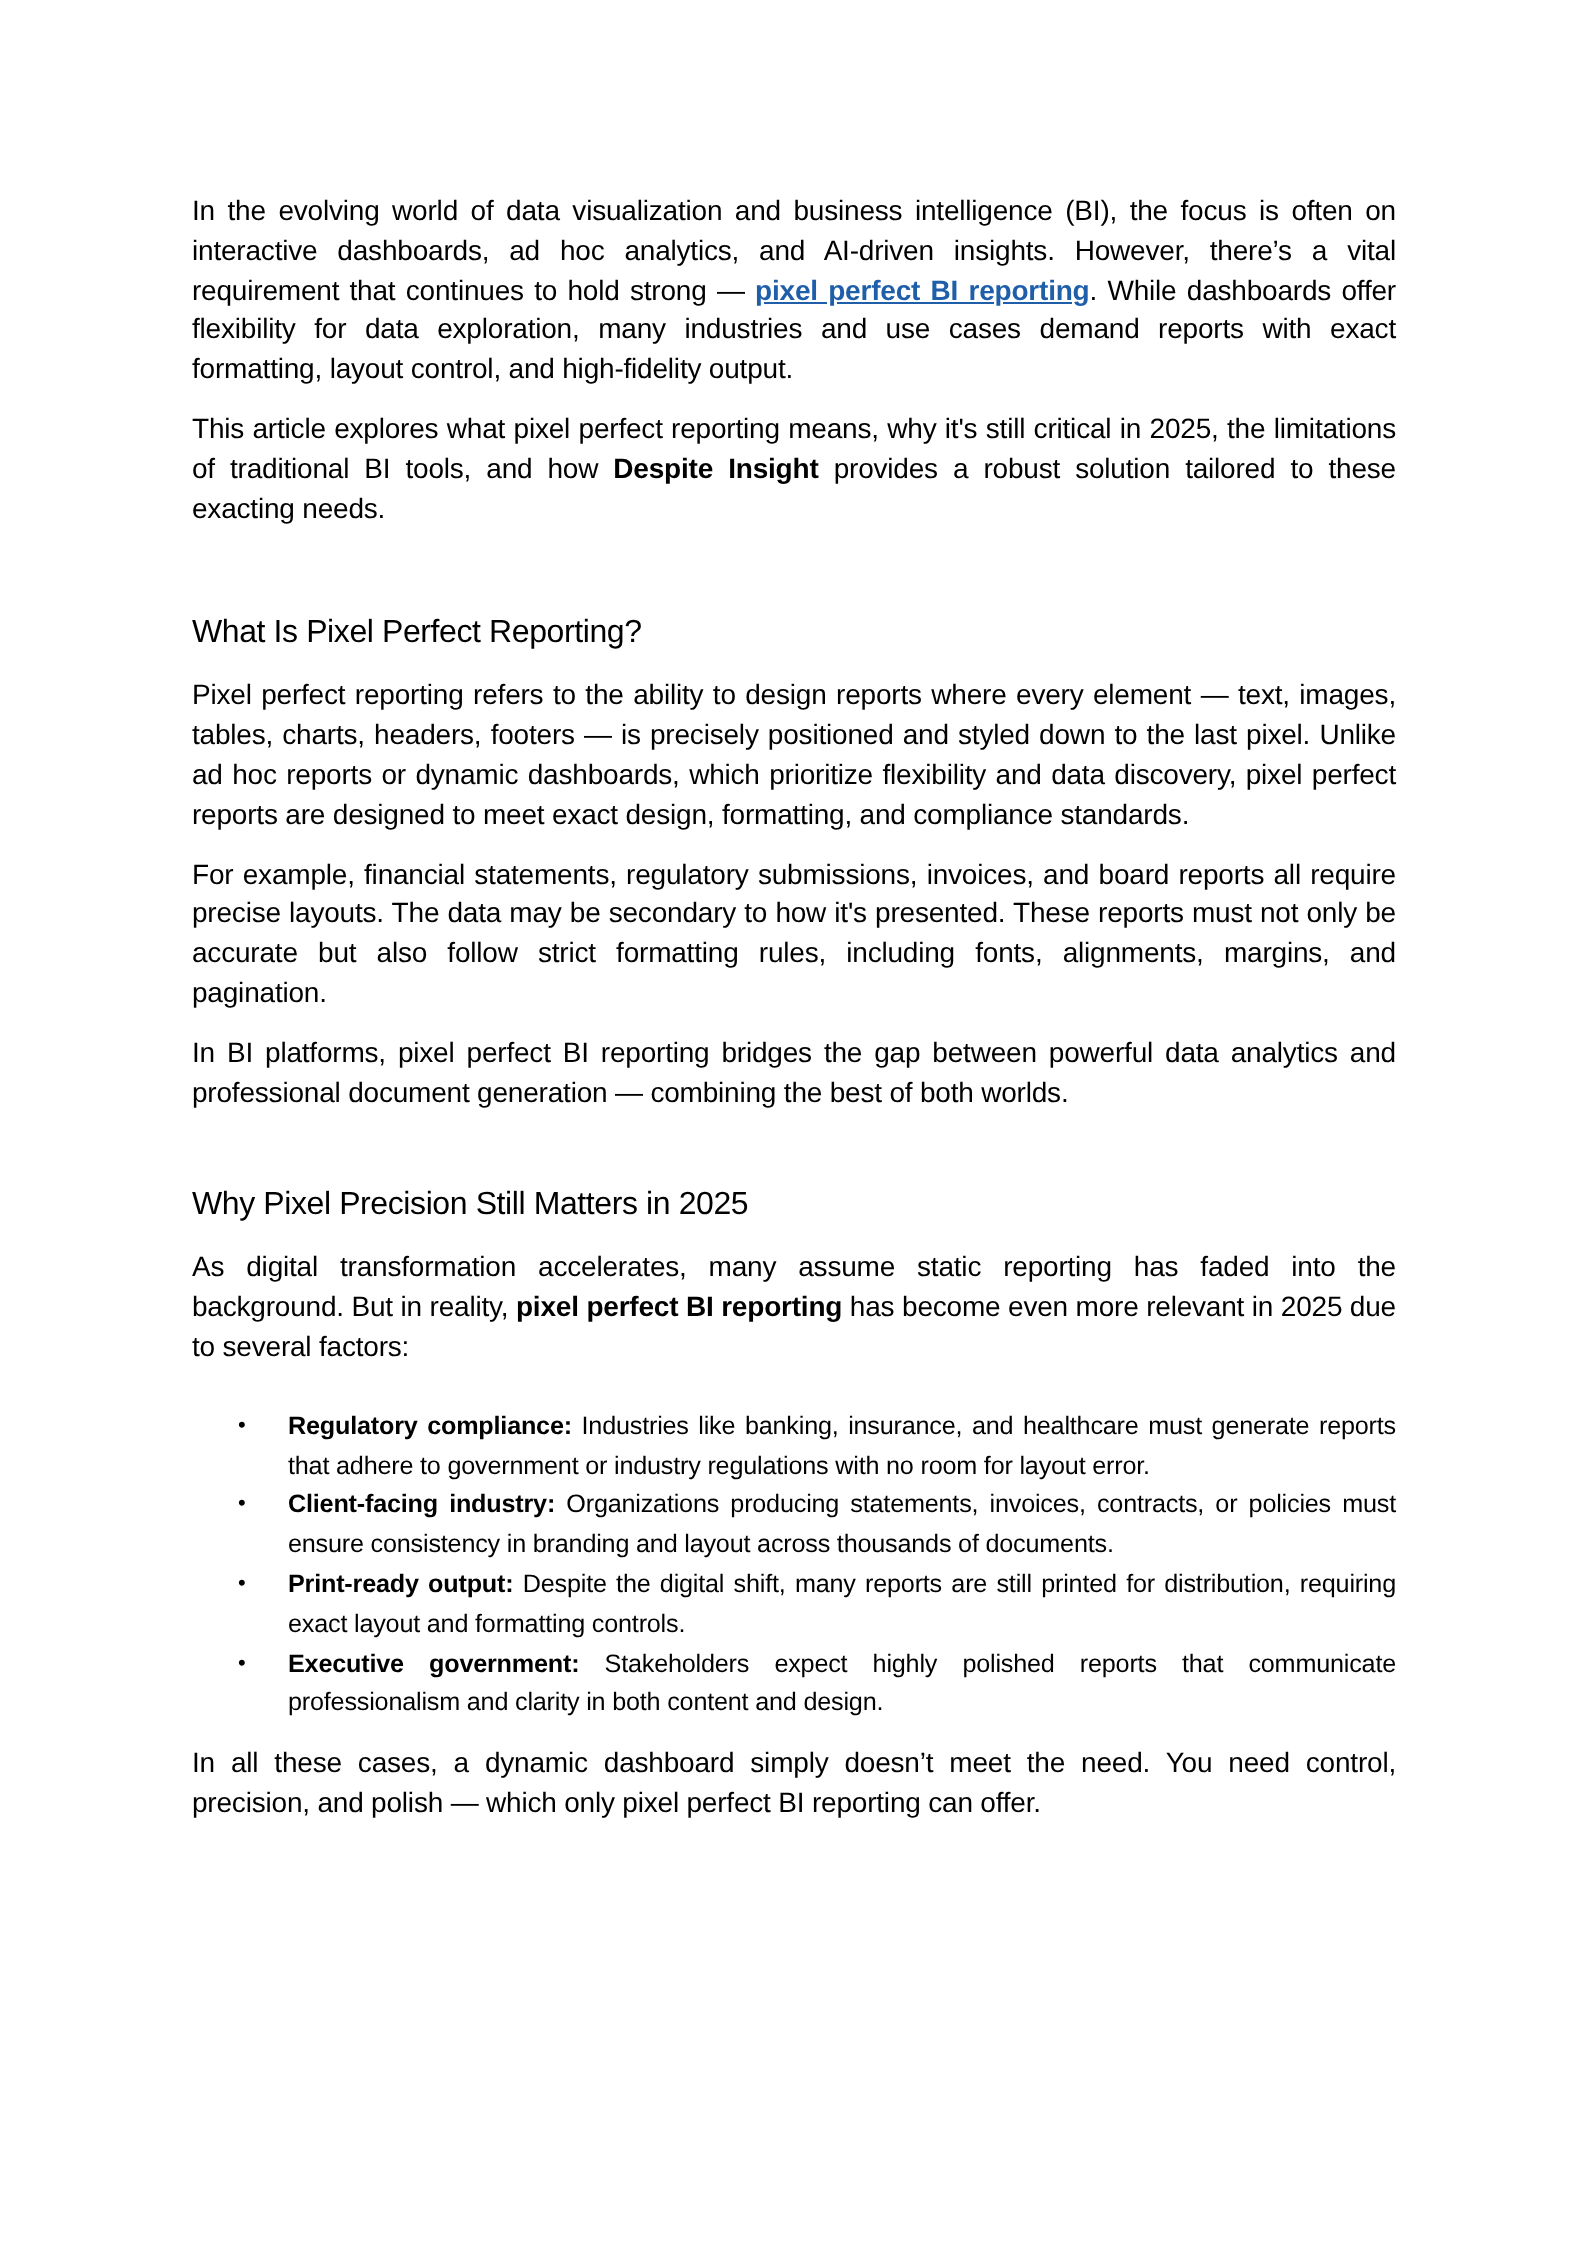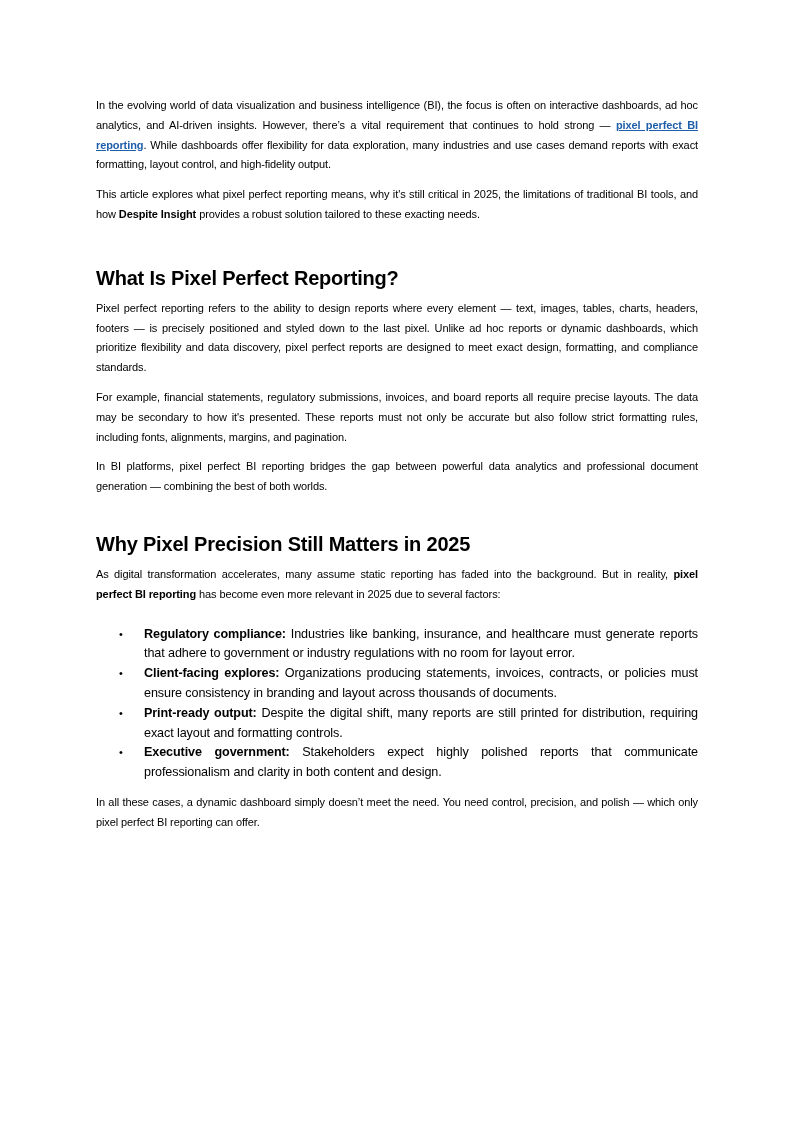--- a/index.html
+++ b/index.html
@@ -24,29 +24,29 @@
     .title {
       font-family: "Liberation Sans", sans-serif;
       font-weight: bold;
       font-size: 22.5px;
       line-height: 35px;
       text-align: center;
       margin: 0 0 42px 0;
       letter-spacing: -0.3px;
     }
     p.body {
-      font-size: 11px;
+      font-size: 14px;
       line-height: 19.8px;
       text-align: justify;
       margin: 0 0 10px 0;
       letter-spacing: -0.1px;
     }
     h2.section {
-      font-weight: bold;
-      font-size: 20px;
+      font-weight: normal;
+      font-size: 16px;
       line-height: 22px;
       margin: 0 0 10px 0;
       letter-spacing: -0.2px;
     }
     .spacer-lg { height: 32px; }
     .spacer-md { height: 26px; }
     a.link {
       color: #1f5faa;
       font-weight: bold;
       text-decoration: underline;
@@ -93,21 +93,21 @@
   <div class="spacer-md"></div>
 
   <h2 class="section">Why Pixel Precision Still Matters in 2025</h2>
   <p class="body" style="margin-bottom:20px;"><span>As digital transformation accelerates, many assume static reporting has faded into the background. But in reality, </span><b>pixel perfect BI reporting</b><span> has become even more relevant in 2025 due to several factors:</span></p>
 
   <ul class="factors">
     <li>
       <span class="bullet">•</span><b>Regulatory compliance:</b><span> Industries like banking, insurance, and healthcare must generate reports that adhere to government or industry regulations with no room for layout error.</span>
     </li>
     <li>
-      <span class="bullet">•</span><b>Client-facing explores:</b><span> Organizations producing statements, invoices, contracts, or policies must ensure consistency in branding and layout across thousands of documents.</span>
+      <span class="bullet">•</span><b>Client-facing industry:</b><span> Organizations producing statements, invoices, contracts, or policies must ensure consistency in branding and layout across thousands of documents.</span>
     </li>
     <li>
       <span class="bullet">•</span><b>Print-ready output:</b><span> Despite the digital shift, many reports are still printed for distribution, requiring exact layout and formatting controls.</span>
     </li>
     <li>
       <span class="bullet">•</span><b>Executive government:</b><span> Stakeholders expect highly polished reports that communicate professionalism and clarity in both content and design.</span>
     </li>
   </ul>
 
   <p class="body">In all these cases, a dynamic dashboard simply doesn’t meet the need. You need control, precision, and polish — which only pixel perfect BI reporting can offer.</p>

